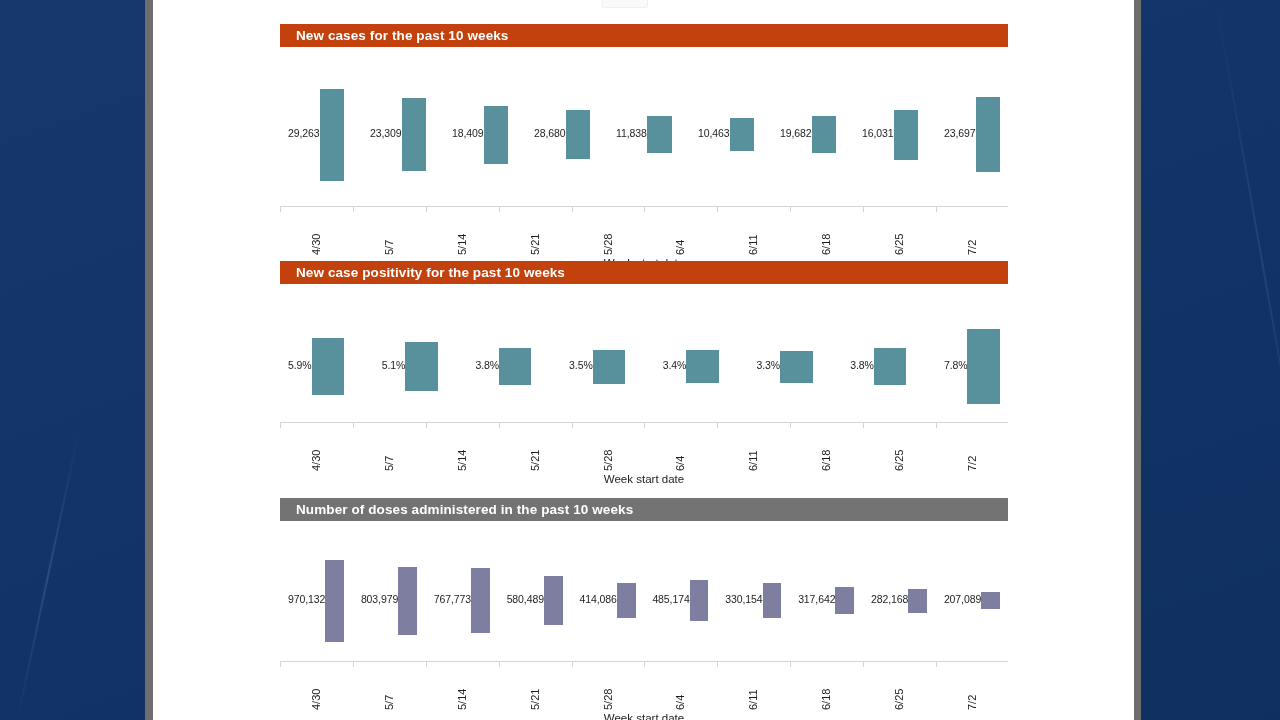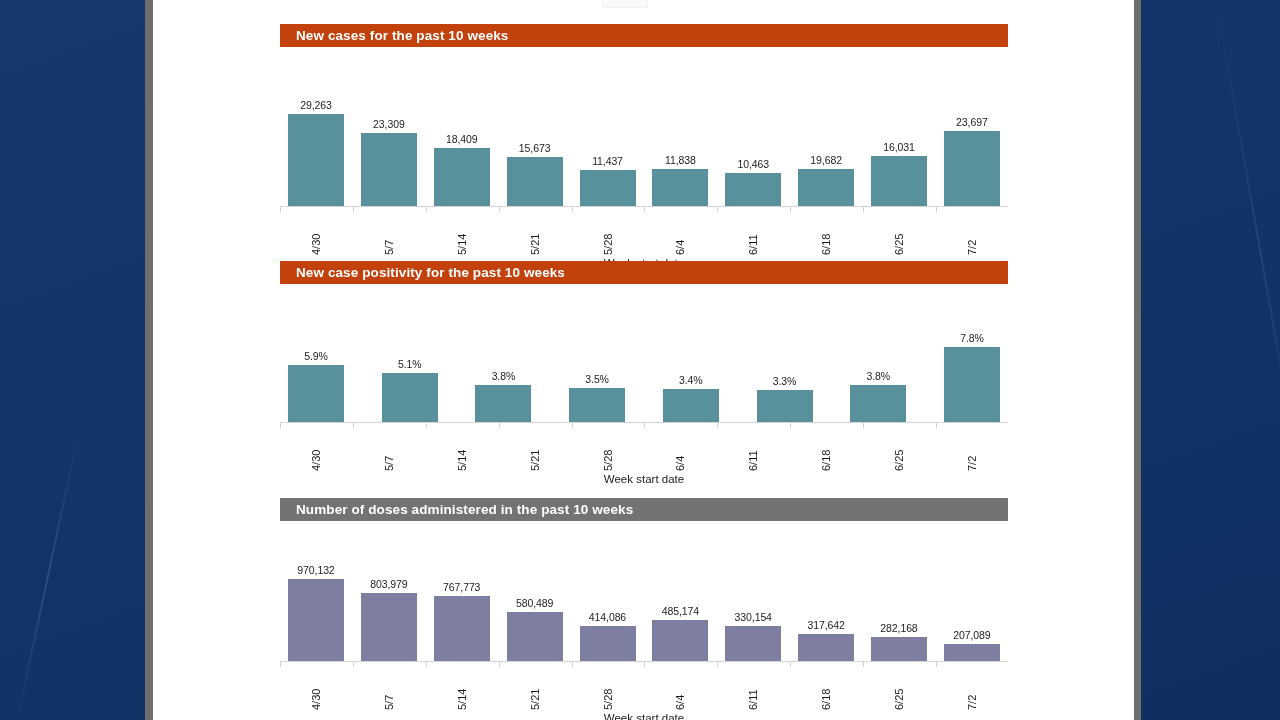--- a/index.html
+++ b/index.html
@@ -59,21 +59,21 @@
     position: relative; width: 100%;
     border-bottom: 1px solid #d4d4d4;
   }
   .bars {
     position: absolute; left: 0; right: 0; bottom: 0; height: 100%;
     display: flex; align-items: flex-end; justify-content: space-between;
     padding: 0 8px;
   }
   .bar-slot {
     position: relative; width: 56px; height: 100%;
-    display: flex; flex-direction: column; justify-content: flex-end; align-items: center;
+    display: flex; flex-direction: row; justify-content: center; align-items: center;
   }
   .bar-value {
     font-size: 10.5px; color: #1d1d1d; white-space: nowrap;
     margin-bottom: 3px; letter-spacing: -.1px;
   }
   .bar { width: 56px; }
   .bar-teal   { background: #58909c; }
   .bar-purple { background: #7e7ea0; }
 
   .ticks {
@@ -121,26 +121,22 @@
             </div>
             <div class="bar-slot">
               <div class="bar-value">23,309</div>
               <div class="bar bar-teal" style="height: 73px;"></div>
             </div>
             <div class="bar-slot">
               <div class="bar-value">18,409</div>
               <div class="bar bar-teal" style="height: 58px;"></div>
             </div>
             <div class="bar-slot">
-              <div class="bar-value">15,673</div>
+              <div class="bar-value">28,680</div>
               <div class="bar bar-teal" style="height: 49px;"></div>
-            </div>
-            <div class="bar-slot">
-              <div class="bar-value">11,437</div>
-              <div class="bar bar-teal" style="height: 36px;"></div>
             </div>
             <div class="bar-slot">
               <div class="bar-value">11,838</div>
               <div class="bar bar-teal" style="height: 37px;"></div>
             </div>
             <div class="bar-slot">
               <div class="bar-value">10,463</div>
               <div class="bar bar-teal" style="height: 33px;"></div>
             </div>
             <div class="bar-slot">

